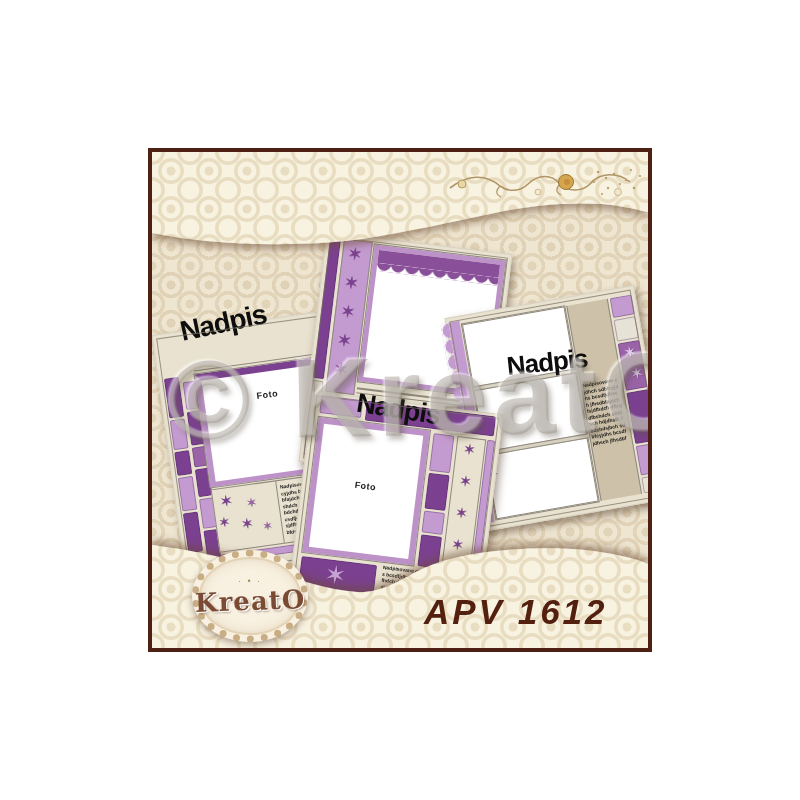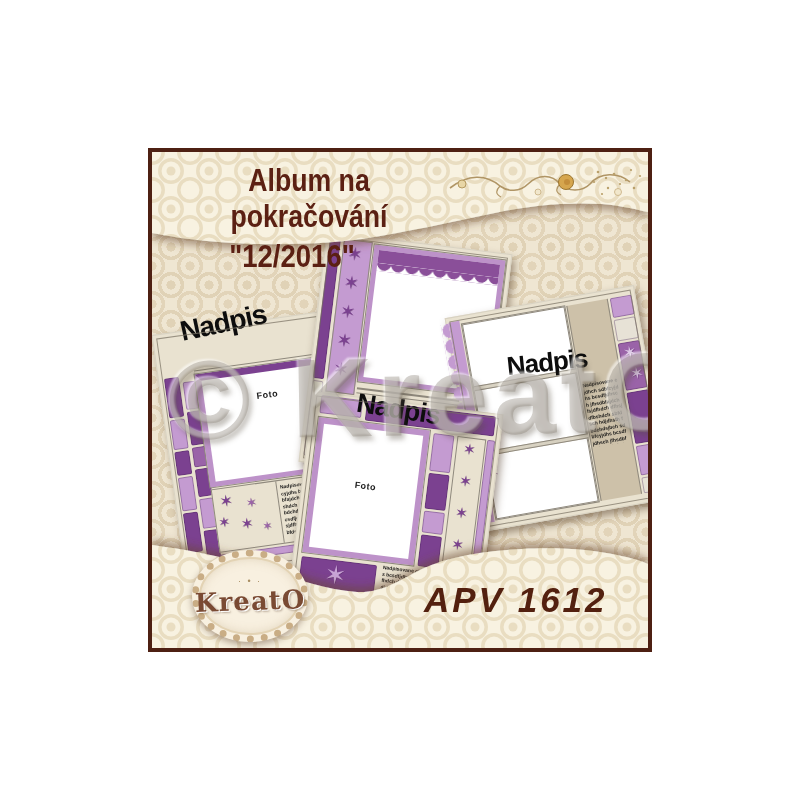--- a/index.html
+++ b/index.html
@@ -46,21 +46,21 @@
   .swirl{position:absolute;left:296px;top:10px;width:200px;height:44px;z-index:45;}
   
   .logo{position:absolute;left:40px;top:398px;width:116px;height:92px;z-index:50;
     box-sizing:border-box;border-radius:50%;background:#f8f0e0;border:7px dotted #c9ad85;
     box-shadow:0 3px 7px rgba(90,60,40,.45), inset 0 0 0 2px #e3d3b4, inset 0 0 12px rgba(170,140,95,.35);
     display:flex;flex-direction:column;align-items:center;justify-content:center;}
   .logo-orn{font-size:9px;color:#a98e62;letter-spacing:2px;}
   .logo-text{font-family:"DejaVu Serif",serif;font-weight:bold;font-size:26px;color:#7a4a33;
     letter-spacing:1px;transform:rotate(-2deg);
     text-shadow:1px 1px 0 #fff, 2px 2px 2px rgba(60,30,10,.35);}
-  .apv{position:absolute;left:272px;top:428px;z-index:50;font-size:35px;font-weight:bold;
+  .apv{position:absolute;left:272px;top:440px;z-index:50;font-size:35px;font-weight:bold;
     font-style:italic;letter-spacing:3px;color:#53200f;white-space:nowrap;}
 </style>
 </head>
 <body>
 
 <div class="page">
   <div class="content">
 
     <div class="card" style="left:16px;top:170px;width:170px;height:245px;transform:rotate(-8deg);z-index:10;">
 
@@ -200,24 +200,20 @@
           <feDropShadow dx="0" dy="5" stdDeviation="4" flood-color="#6b4631" flood-opacity="0.55"></feDropShadow>
         </filter>
         <filter id="shUp" x="-20%" y="-100%" width="140%" height="260%">
           <feDropShadow dx="0" dy="-5" stdDeviation="4" flood-color="#6b4631" flood-opacity="0.55"></feDropShadow>
         </filter>
       </defs>
       <path d="M0,0 L496,0 L496,60 C486,58 472,54 450,52 C415,50 378,53 338,62 C300,70 255,80 210,87 C165,93 105,94 55,89 C35,87 15,84 0,81 Z" fill="url(#pLight)" filter="url(#shDown)"></path>
       <path d="M0,393 C30,397 70,404 110,416 C145,427 175,438 205,440 C230,441 246,429 270,417 C296,405 330,399 370,397 C410,395 440,398 465,403 C480,406 490,409 496,412 L496,496 L0,496 Z" fill="url(#pLight)" filter="url(#shUp)"></path>
     </svg>
 
-    <div class="title">
-      <div class="t1">Album na pokračování</div>
-      <div class="t2">"12/2016"</div>
-    </div>
 
     <svg class="swirl" viewBox="0 0 200 44">
       <path d="M2,26 C20,12 38,12 52,24 C60,30 72,30 80,22 C90,12 104,12 112,22 C120,30 134,30 142,22 C152,10 170,10 182,20" stroke="#b09565" stroke-width="1.6" fill="none"></path>
       <path d="M52,24 q-7,7 1,11 M112,22 q-7,7 1,11" stroke="#b09565" stroke-width="1.2" fill="none"></path>
       <circle cx="14" cy="22" r="4" fill="#e8d6a6" stroke="#b59a61" stroke-width="1"></circle>
       <circle cx="118" cy="20" r="7.5" fill="#d6a64e" stroke="#9c7630" stroke-width="1"></circle>
       <circle cx="119" cy="20" r="3" fill="#b77f2e" opacity="0.6"></circle>
       <circle cx="90" cy="30" r="3" fill="#f1e7cc" stroke="#c6ad7d" stroke-width="0.8"></circle>
       <circle cx="170" cy="30" r="3.5" fill="#f1e7cc" stroke="#c6ad7d" stroke-width="0.8"></circle>
       <g fill="#baa06b">

